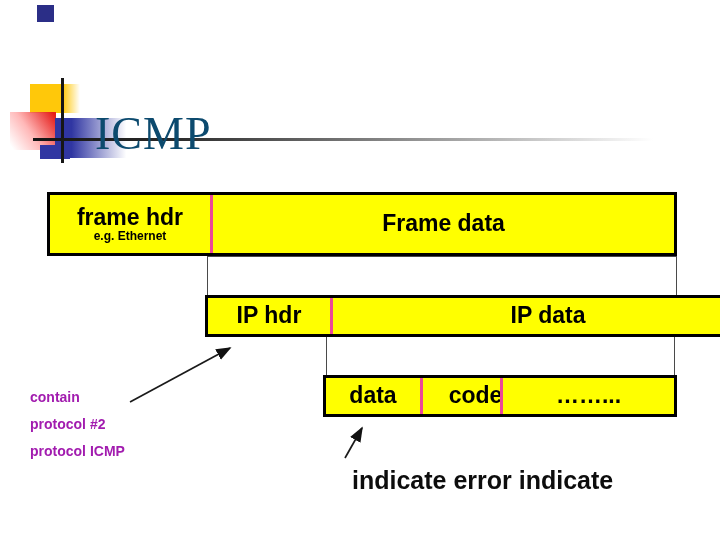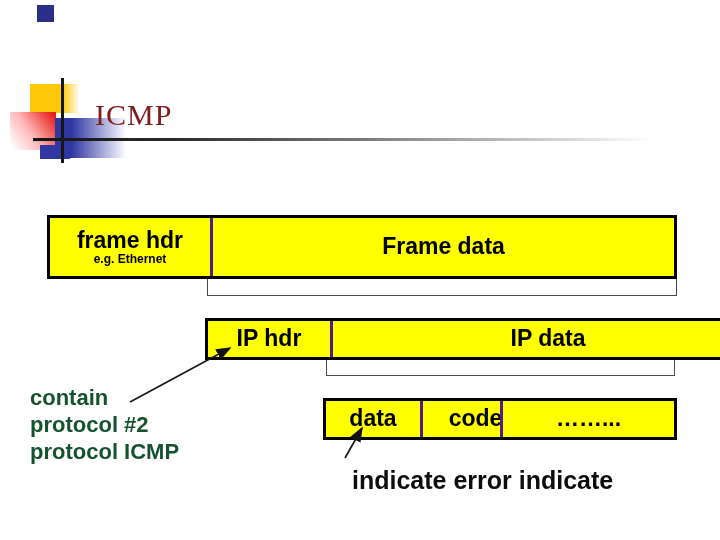--- a/index.html
+++ b/index.html
@@ -14,46 +14,46 @@
   .deco-red{position:absolute;left:10px;top:112px;width:46px;height:38px;
     background:linear-gradient(235deg,#e51d1a 5%,rgba(255,160,160,.75) 55%,rgba(255,255,255,0) 95%);}
   .deco-blue{position:absolute;left:55px;top:118px;width:75px;height:40px;
     background:linear-gradient(to right,#3036a2 22%,rgba(48,54,162,0) 95%);}
   .deco-blue-small{position:absolute;left:40px;top:145px;width:30px;height:14px;background:#3036a2;}
   .deco-vline{position:absolute;left:61px;top:78px;width:3px;height:85px;background:#161616;}
   .deco-hline{position:absolute;left:33px;top:138px;width:639px;height:3px;
     background:linear-gradient(to right,#141414 0%,#2a2a2a 22%,#777 50%,#b5b5b5 72%,#ffffff 97%);}
   .slide-title{
     position:absolute;left:95px;top:80px;
-    font-family:"Liberation Serif",serif;font-size:30px;font-weight:500;
-    color:#7f1d1d;letter-spacing:1px;line-height:1;
+    font-family:"Liberation Serif",serif;font-size:46px;font-weight:500;
+    color:#0c4a6e;letter-spacing:1px;line-height:1;
   }
   
-  .ybox{position:absolute;background:#ffff00;border:3px solid #000;display:flex;box-sizing:border-box;margin-top:23px;}
+  .ybox{position:absolute;background:#ffff00;border:3px solid #000;display:flex;box-sizing:border-box;}
   .cell{display:flex;flex-direction:column;align-items:center;justify-content:center;
         font-weight:700;color:#000;box-sizing:border-box;}
-  .cell + .cell{border-left:3px solid #4c1d95;}
+  .cell + .cell{border-left:3px solid #ec4899;}
   .row1{left:47px;top:192px;width:630px;height:64px;}
   .row1 .c1{width:160px;}
   .row1 .c2{flex:1;}
   .t-main{font-size:23px;line-height:1.1;}
   .t-sub{font-size:12px;line-height:1.1;}
   .row2{left:205px;top:295px;width:561px;height:42px;}
   .row2 .c1{width:122px;}
   .row2 .c2{flex:1;text-align:right;}
   .row3{left:323px;top:375px;width:354px;height:42px;}
   .row3 .c1{width:94px;}
   .row3 .c2{width:80px;padding-left:28px;}
   .row3 .c3{flex:1;}
   .conn{position:absolute;background:#ffffff;border:1px solid #4a4a4a;box-sizing:border-box;}
   .conn1{left:207px;top:256px;width:470px;height:40px;}
   .conn2{left:326px;top:336px;width:349px;height:40px;}
   
-  .note-left{position:absolute;left:30px;top:384px;font-size:22px;font-weight:700;
-    color:#14532d;line-height:27px;}
+  .note-left{position:absolute;left:30px;top:384px;font-size:14px;font-weight:700;
+    color:#a21caf;line-height:27px;}
   .note-bottom{position:absolute;left:352px;top:466px;font-size:25px;font-weight:700;color:#0d0d0d;}
   .arrow-layer{position:absolute;left:0;top:0;width:720px;height:540px;pointer-events:none;}
 </style>
 </head>
 <body>
 
 <div id="slide">
 
   <div class="corner-sq"></div>
   <div class="deco-yellow"></div>

